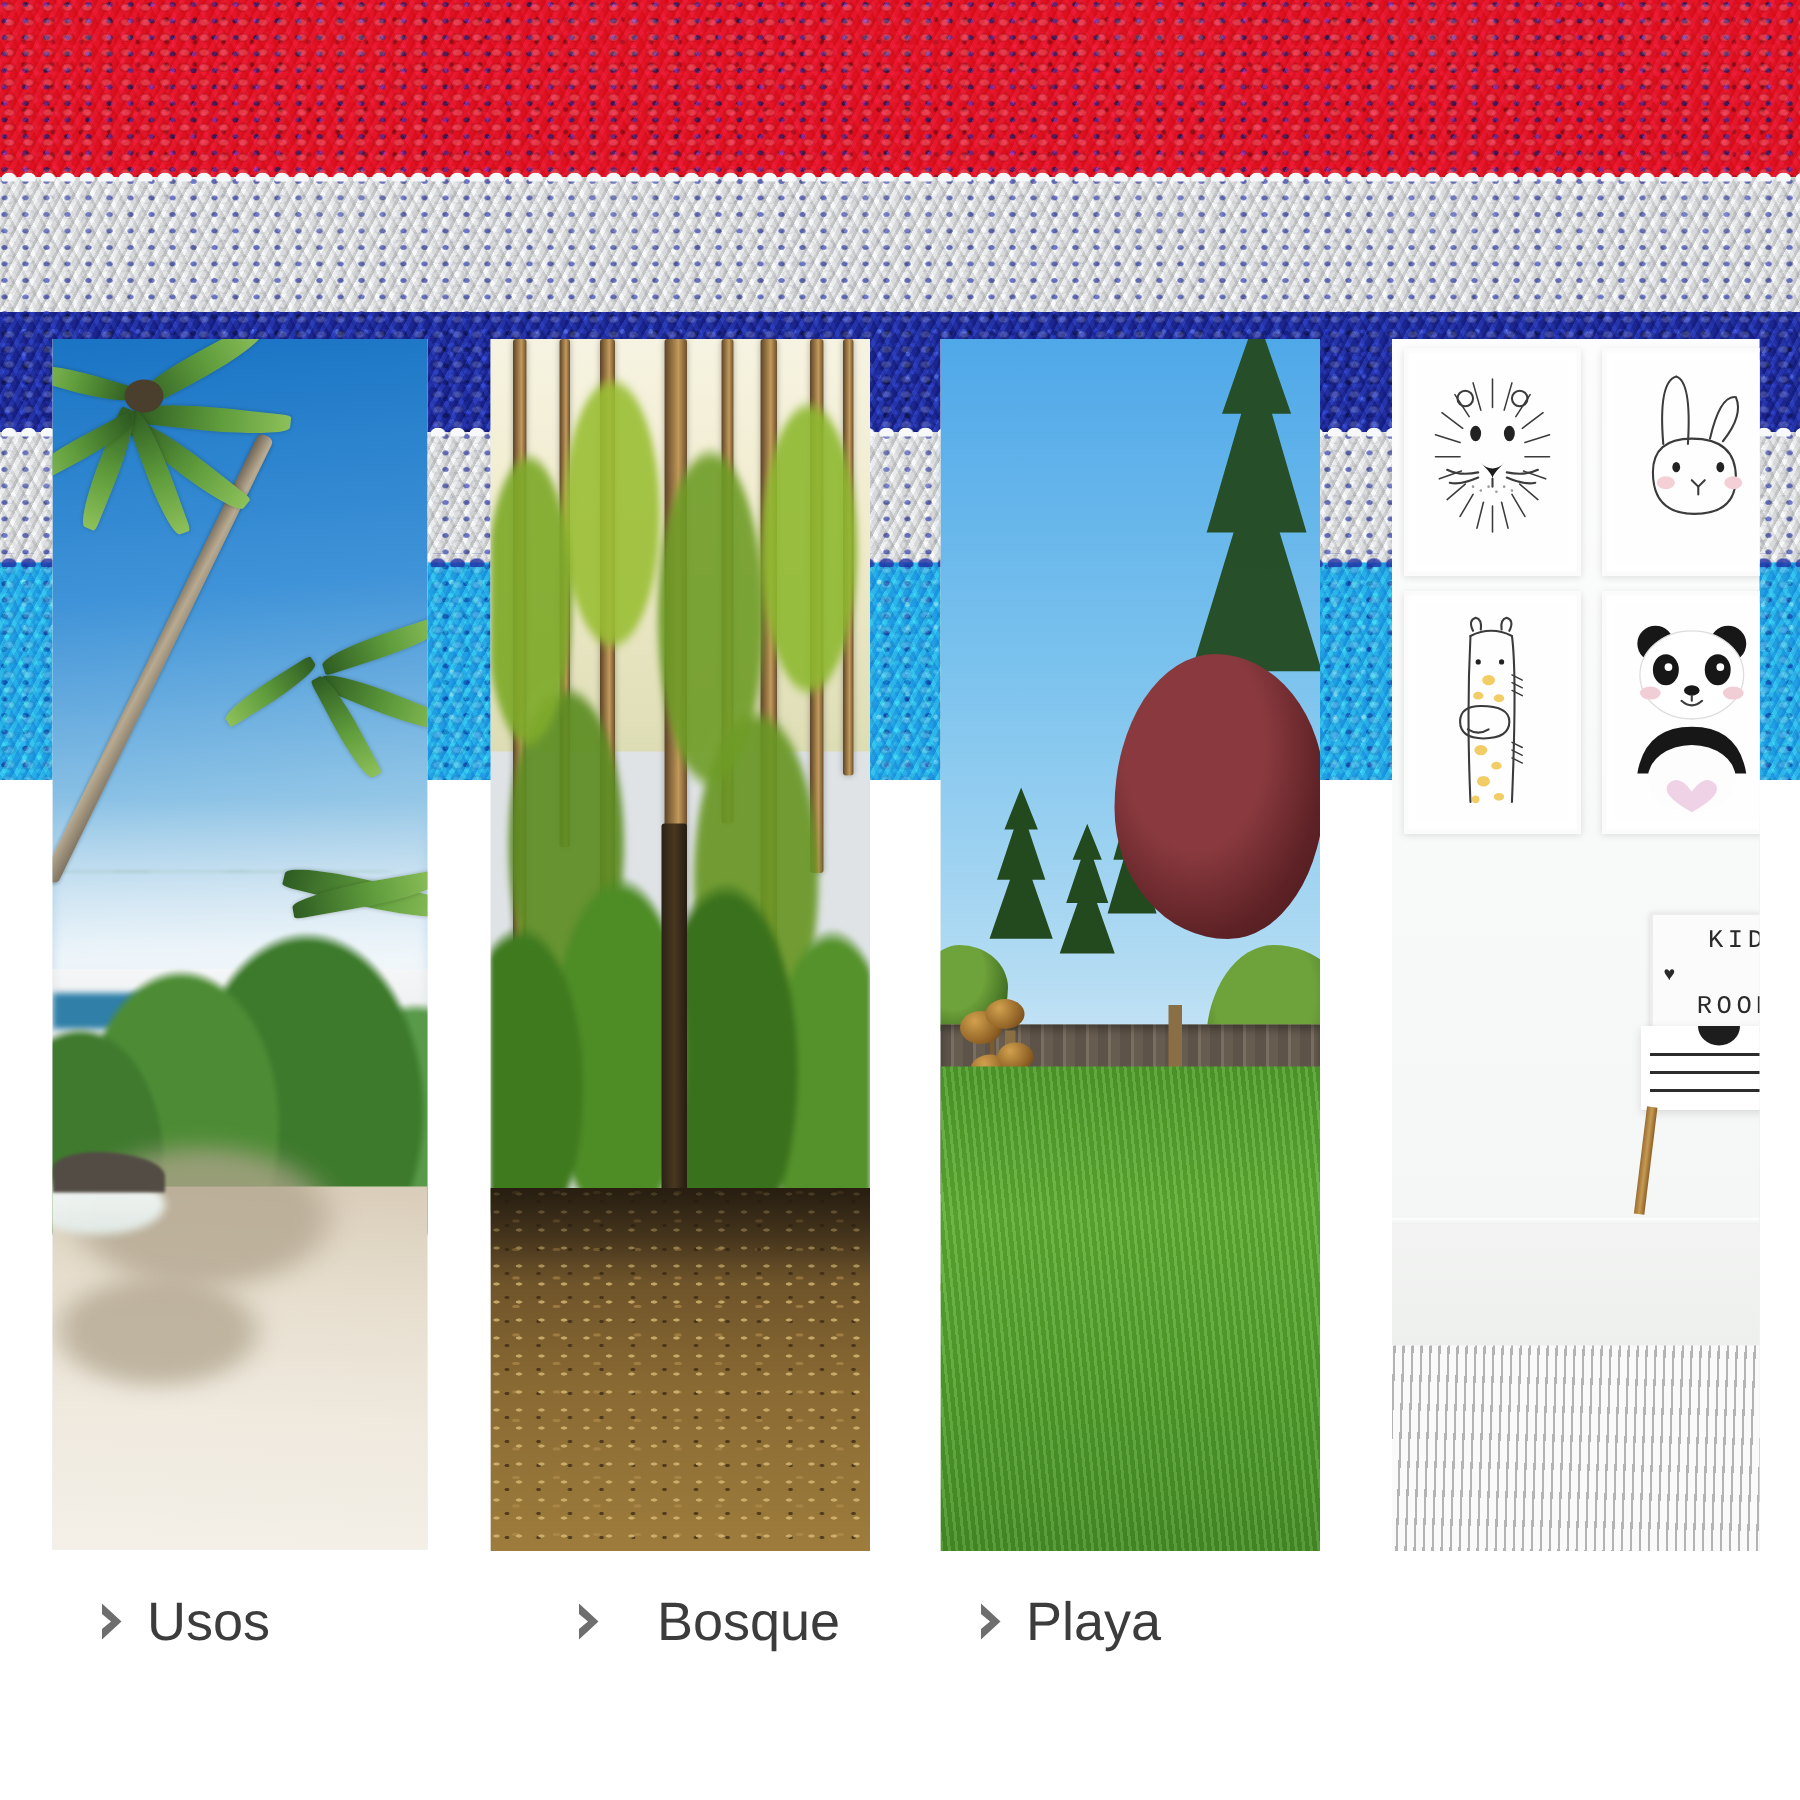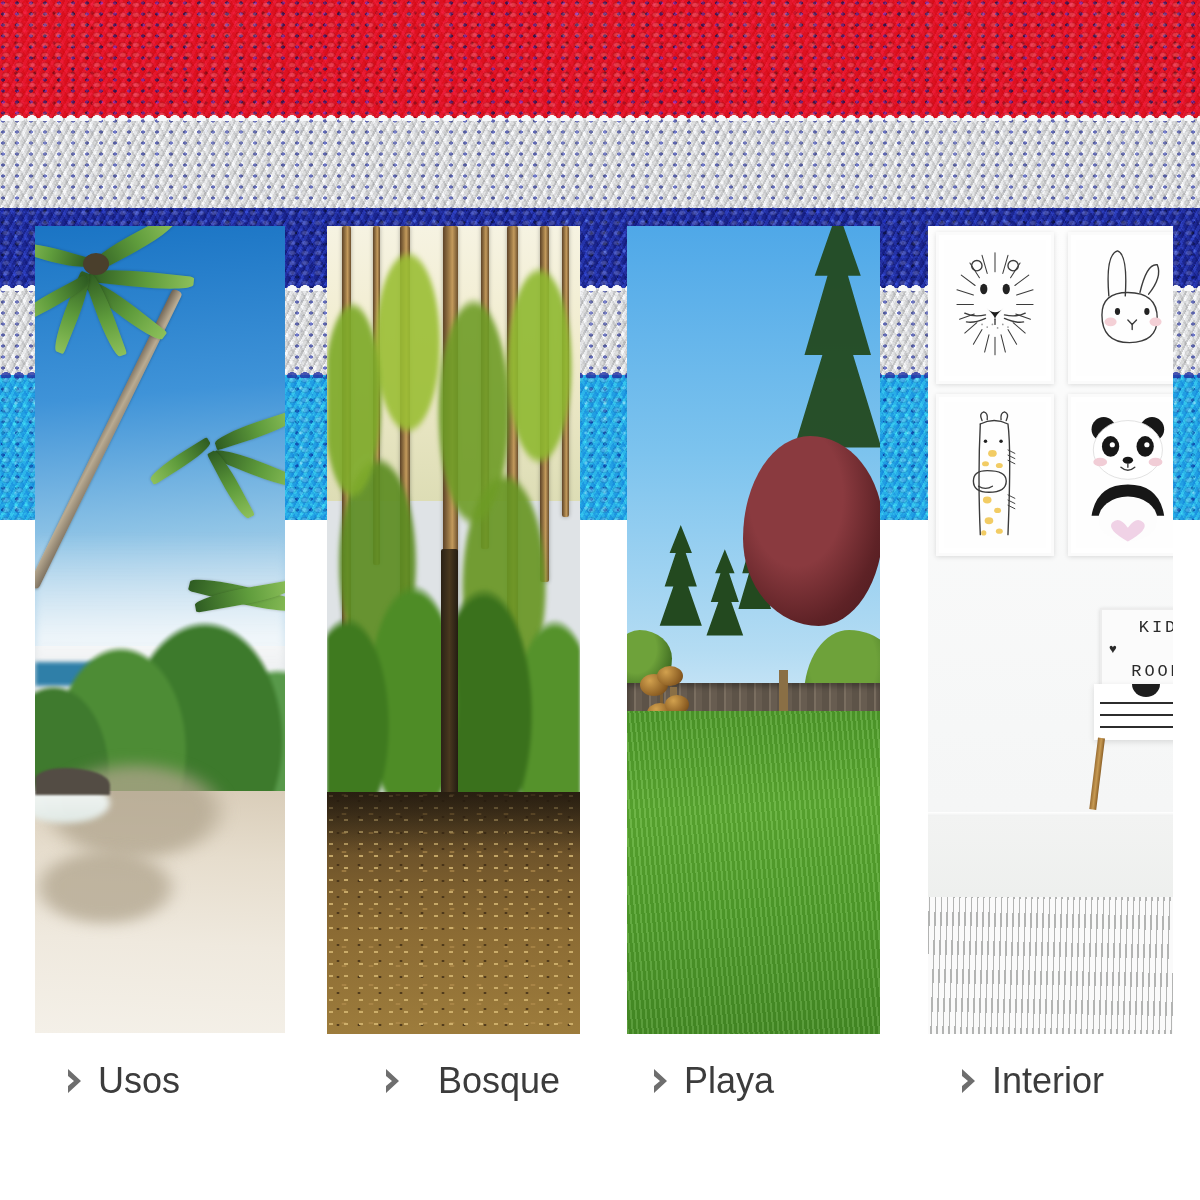--- a/index.html
+++ b/index.html
@@ -473,21 +473,15 @@
       <span>Bosque</span>
     </div>
 
     <div class="caption" style="left:650px;top:8px;">
       <svg class="chev" viewBox="0 0 22 30">
         <path d="M4 3 L17 15 L4 27 L4 20 L10 15 L4 10 Z" fill="#6e6e6e"></path>
       </svg>
       <span>Playa</span>
     </div>
 
-    <div class="caption" style="left:958px;top:8px;">
-      <svg class="chev" viewBox="0 0 22 30">
-        <path d="M4 3 L17 15 L4 27 L4 20 L10 15 L4 10 Z" fill="#6e6e6e"></path>
-      </svg>
-      <span>Interior</span>
-    </div>
   </div>
 
 </div>
 
 </body></html>

